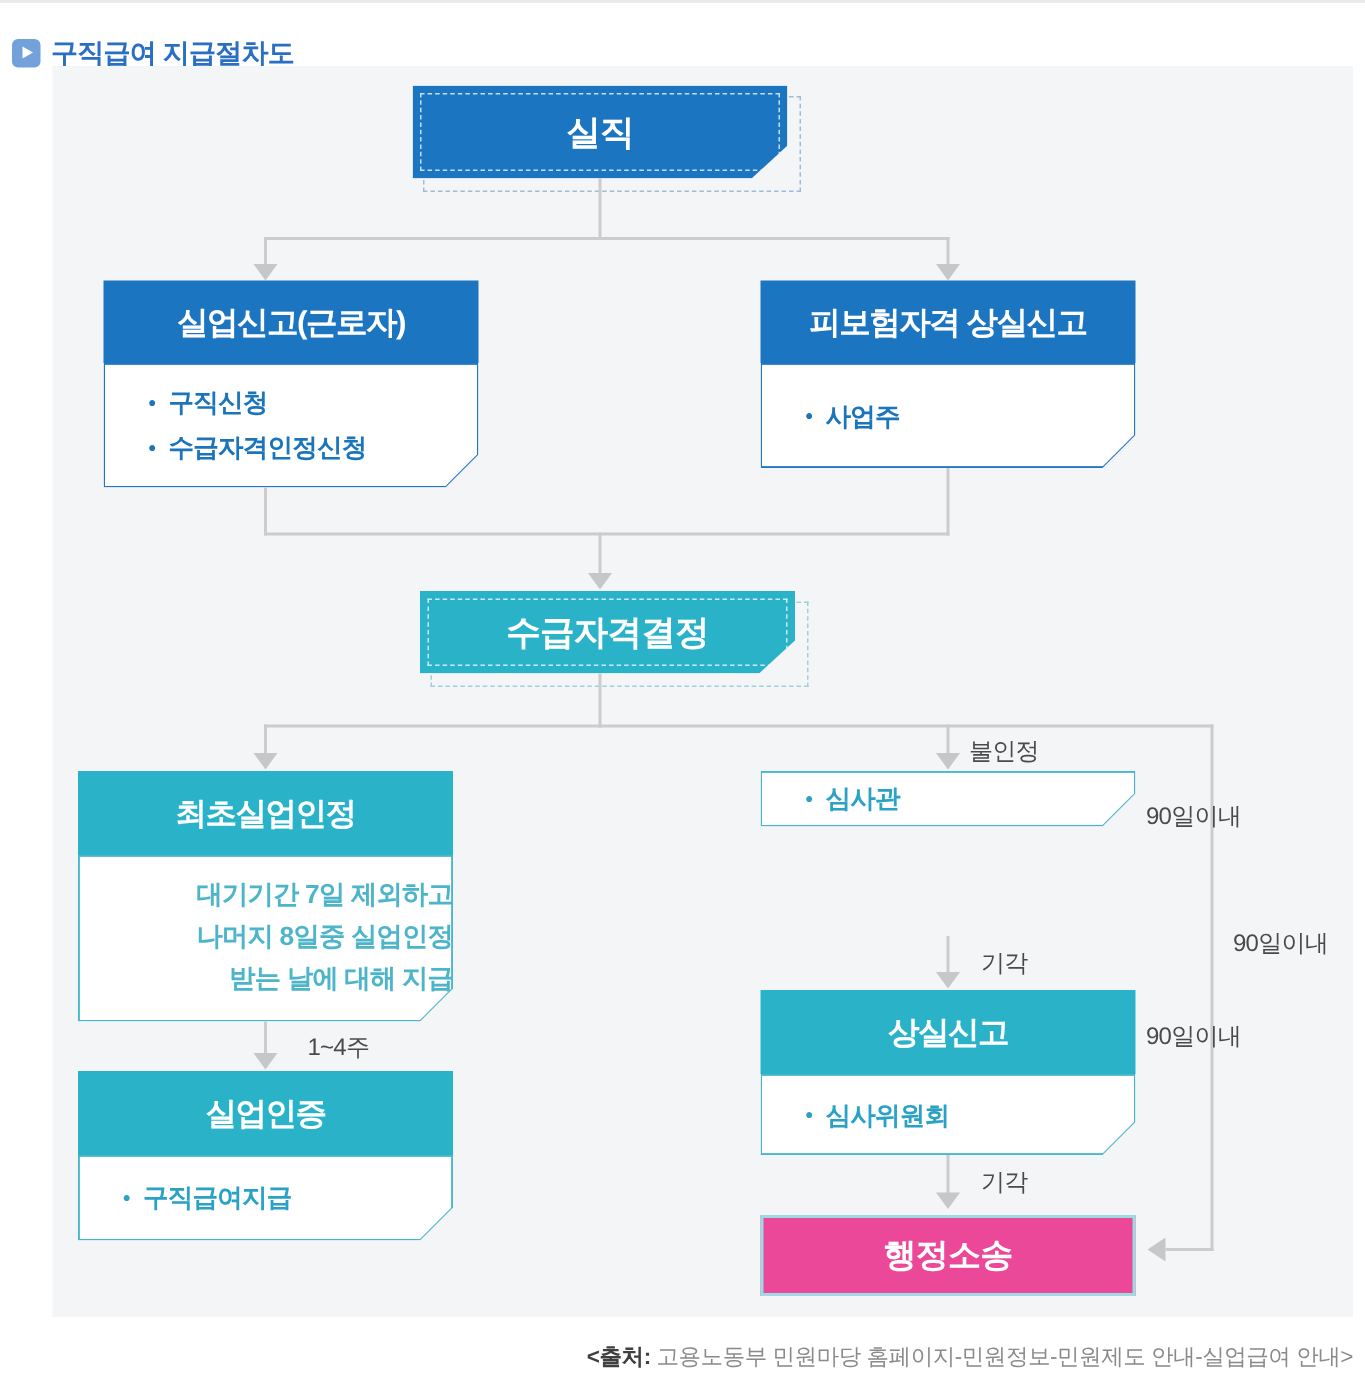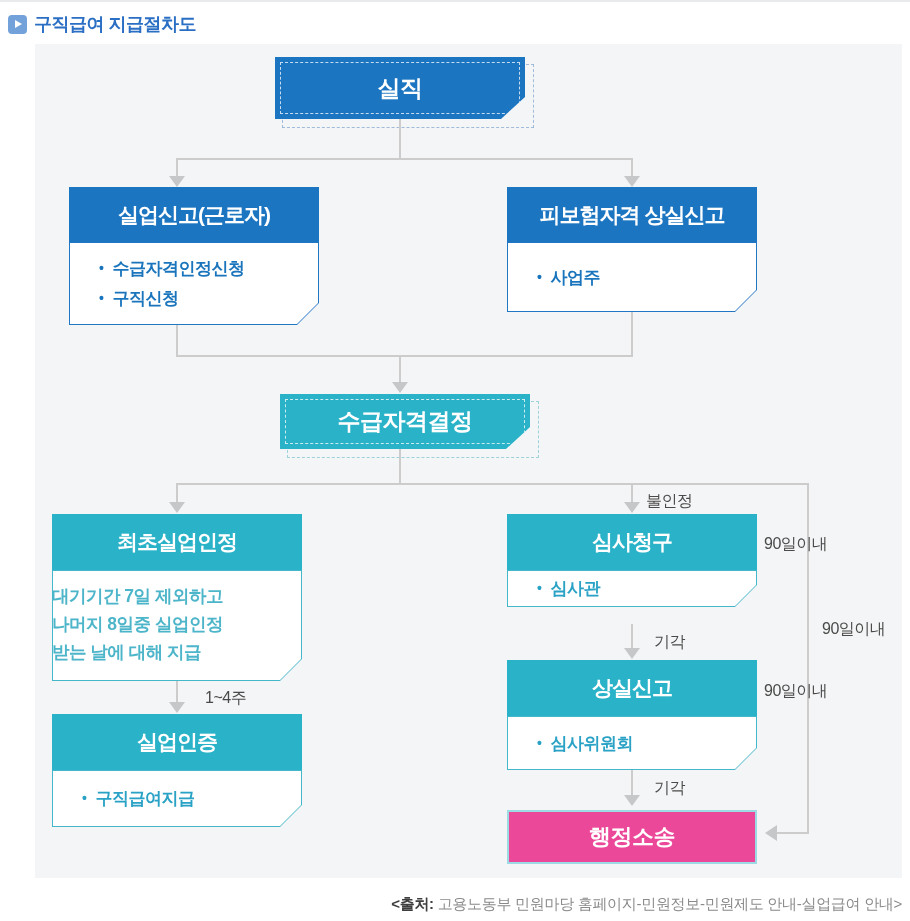--- a/index.html
+++ b/index.html
@@ -1,19 +1,19 @@
 <!DOCTYPE html>
 <html><head>
 <meta charset="utf-8">
 <style>
   html,body{margin:0;padding:0;background:#fff;}
   .page{position:relative;width:910px;height:921px;background:#fff;overflow:hidden;
         font-family:"Liberation Sans","DejaVu Sans",sans-serif;border-top:2px solid #e9eaec;}
   
-  .title-row{position:absolute;left:8px;top:10px;display:flex;align-items:center;gap:7px;}
+  .title-row{position:absolute;left:8px;top:21px;display:flex;align-items:center;gap:7px;}
   .title-ico{width:19px;height:19px;background:#72a2d9;border-radius:4px;position:relative;}
   .title-ico::after{content:"";position:absolute;left:7px;top:5px;width:0;height:0;
         border-top:4.5px solid transparent;border-bottom:4.5px solid transparent;border-left:7px solid #fff;}
   .title-txt{font-size:18px;font-weight:700;color:#2b6fc4;letter-spacing:-0.5px;}
   
   .panel{position:absolute;left:35px;top:42px;width:867px;height:834px;background:#f4f5f6;}
   
   .line{position:absolute;background:#cccccd;}
   .arr-d{position:absolute;width:0;height:0;border-left:8px solid transparent;
          border-right:8px solid transparent;border-top:11px solid #c6c7c8;}
@@ -41,21 +41,21 @@
   .bd-border.blue{background:#2277c4;}
   .bd-border.teal{background:#45b7ca;}
   .bd-fill{position:absolute;inset:1px;background:#fff;
       clip-path:polygon(0 0,100% 0,100% calc(100% - 21px),calc(100% - 21px) 100%,0 100%);}
   .bullets{position:relative;height:100%;display:flex;flex-direction:column;
            justify-content:center;padding-left:30px;box-sizing:border-box;gap:3px;}
   .bullet{font-size:17px;line-height:26px;letter-spacing:-0.5px;font-weight:600;}
   .bullet::before{content:"•";margin-right:9px;font-size:14px;vertical-align:1px;}
   .blue-t{color:#1b75bc;}
   .teal-t{color:#2aa2c6;}
-  .center-lines{position:relative;text-align:left;color:#4db5c9;font-size:17.5px;
+  .center-lines{position:relative;text-align:right;color:#4db5c9;font-size:17.5px;
                 line-height:28px;padding-top:12px;letter-spacing:-0.5px;font-weight:600;}
   
   .plainbox{position:absolute;display:flex;align-items:center;justify-content:center;
             color:#fff;font-weight:700;font-size:22px;letter-spacing:-0.5px;
             background:#ec4899;border:2px solid #9cdbe4;box-sizing:border-box;}
   
   .caption{position:absolute;top:893px;right:8px;font-size:15px;color:#8a8a8a;
            letter-spacing:-0.3px;white-space:nowrap;}
   .caption b{color:#3f3f3f;font-weight:700;}
 </style>
@@ -83,22 +83,22 @@
   <div class="arr-d" style="left:169px;top:174px;"></div>
   <div class="line" style="left:631px;top:156px;width:2px;height:20px;"></div>
   <div class="arr-d" style="left:624px;top:174px;"></div>
 
   <div class="fbox" style="left:40px;top:185px;padding-left:29px;">
     <div class="hd h55 bg-blue">실업신고(근로자)</div>
     <div class="bd" style="height:83px;">
       <div class="bd-border blue"></div>
       <div class="bd-fill"></div>
       <div class="bullets">
+        <div class="bullet blue-t">구직신청</div>
         <div class="bullet blue-t">수급자격인정신청</div>
-        <div class="bullet blue-t">구직신청</div>
       </div>
     </div>
   </div>
 
   <div class="fbox" style="left:507px;top:185px;">
     <div class="hd h55 bg-blue">피보험자격 상실신고</div>
     <div class="bd" style="height:70px;">
       <div class="bd-border blue"></div>
       <div class="bd-fill"></div>
       <div class="bullets">
@@ -152,21 +152,20 @@
     <div class="bd" style="height:57px;">
       <div class="bd-border teal"></div>
       <div class="bd-fill"></div>
       <div class="bullets">
         <div class="bullet teal-t">구직급여지급</div>
       </div>
     </div>
   </div>
 
   <div class="fbox" style="left:507px;top:512px;">
-    <div class="hd bg-teal">심사청구</div>
     <div class="bd" style="height:37px;">
       <div class="bd-border teal"></div>
       <div class="bd-fill"></div>
       <div class="bullets">
         <div class="bullet teal-t">심사관</div>
       </div>
     </div>
   </div>
 
   <div class="line" style="left:631px;top:622px;width:2px;height:25px;"></div>

